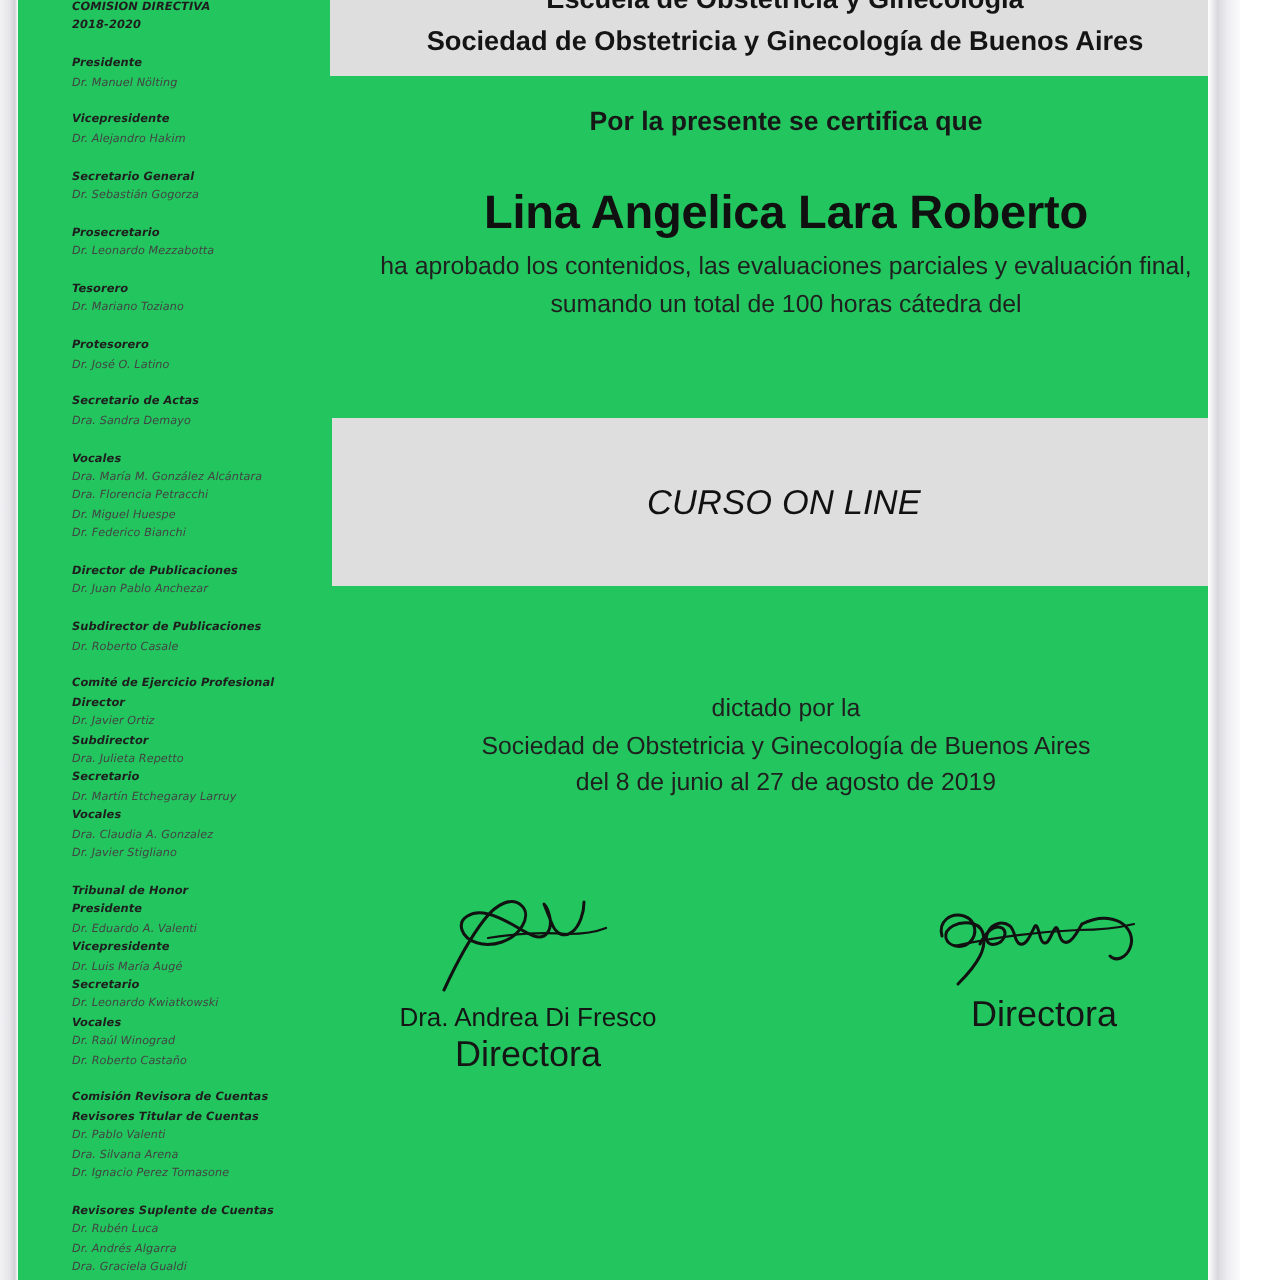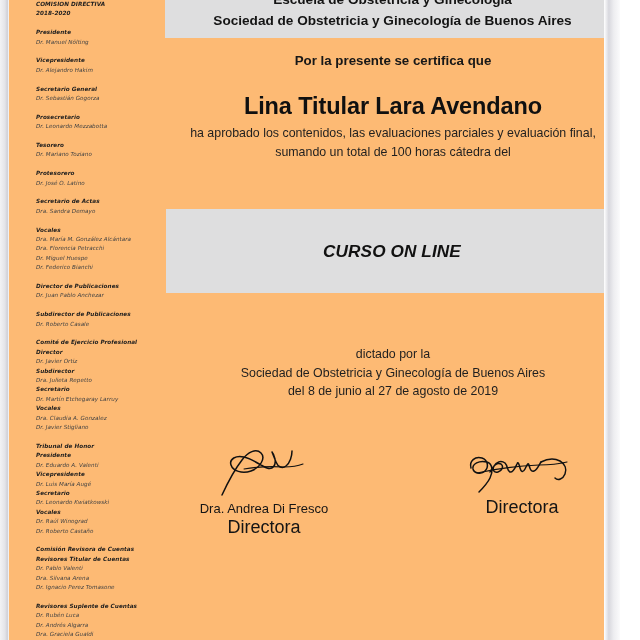--- a/index.html
+++ b/index.html
@@ -13,21 +13,21 @@
     overflow: hidden;
     font-family: "Liberation Sans", sans-serif;
     color: #1c1c1c;
   }
 
   
   #page {
     position: relative;
     width: 620px;
     height: 640px;
-    background: #fdba74;
+    background: #22c55e;
     overflow: hidden;
   }
   .edge-left {
     position: absolute;
     top: 0;
     left: 0;
     width: 9px;
     height: 640px;
     background: linear-gradient(to right, #f2f2f4 0%, #e4e4e8 55%, #cfcfd6 82%, #ffffff 100%);
   }
@@ -145,21 +145,21 @@
     top: 209px;
     left: 2px;
     width: 452px;
     height: 84px;
     display: flex;
     flex-direction: column;
     align-items: center;
     justify-content: center;
   }
   .band-course .ctitle {
-    font-weight: bold;
+    font-weight: normal;
     font-style: italic;
     font-size: 17.2px;
     line-height: 25px;
     color: #111111;
     letter-spacing: 0.1px;
   }
 
   .dictado {
     position: absolute;
     top: 345px;
@@ -327,21 +327,21 @@
 
   <div id="main">
 
     <div class="band band-top">
       <div class="line">Escuela de Obstetricia y Ginecología</div>
       <div class="line">Sociedad de Obstetricia y Ginecología de Buenos Aires</div>
     </div>
 
     <div class="certline">Por la presente se certifica que</div>
 
-    <div class="name">Lina Titular Lara Avendano</div>
+    <div class="name">Lina Angelica Lara Roberto</div>
 
     <div class="body-text">
       <div>ha aprobado los contenidos, las evaluaciones parciales y evaluación final,</div>
       <div>sumando un total de 100 horas cátedra del</div>
     </div>
 
     <div class="band band-course">
       <div class="ctitle">CURSO ON LINE</div>
     </div>
 

